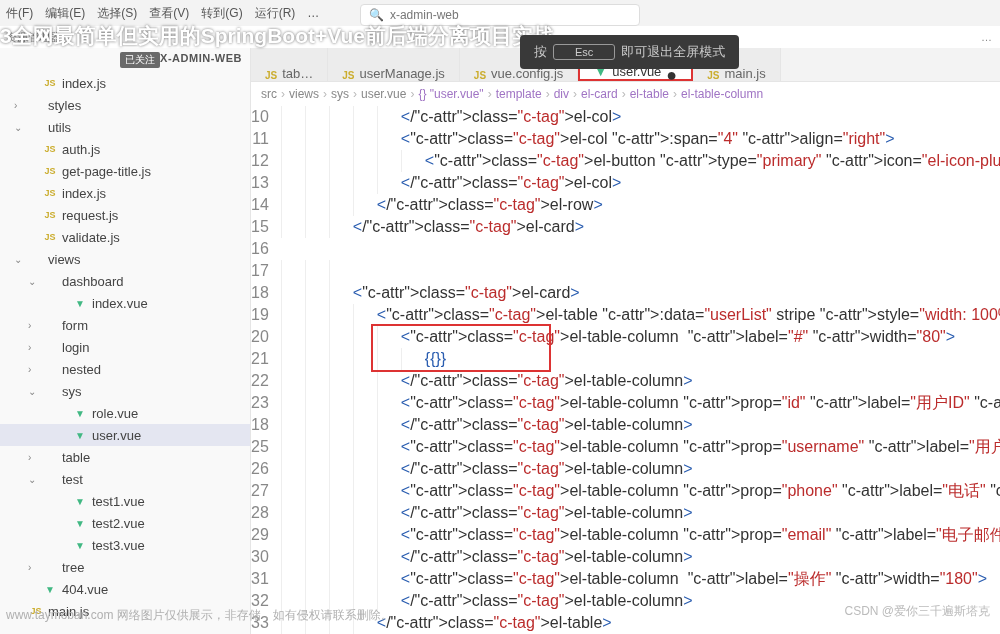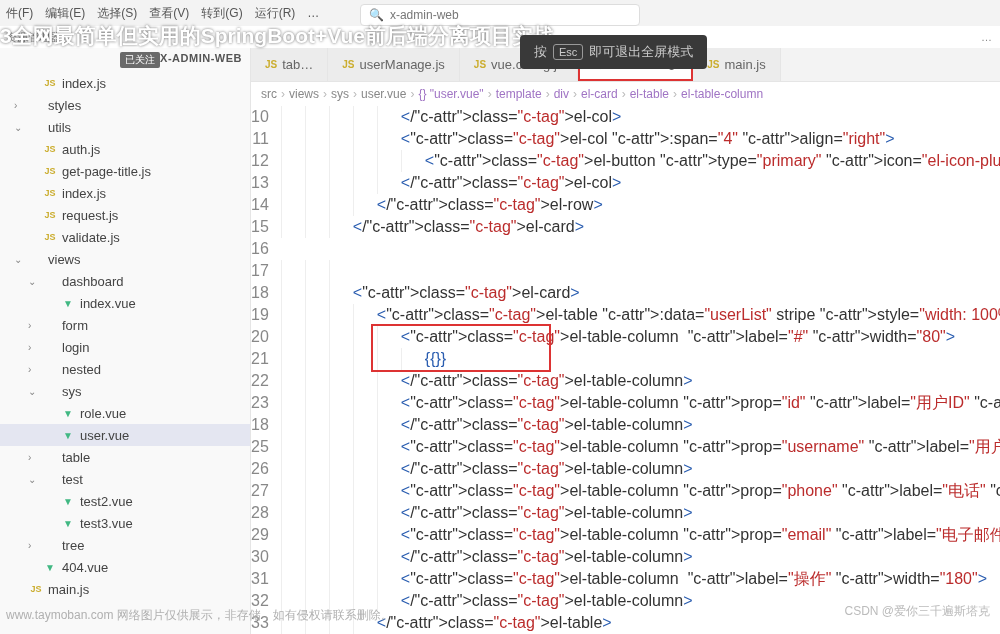--- a/index.html
+++ b/index.html
@@ -5,43 +5,43 @@
 * { margin: 0; padding: 0; box-sizing: border-box; font-family: "Segoe UI", Arial, sans-serif; }
 body { width: 1000px; height: 634px; background: #fff; overflow: hidden; font-size: 13px; color: #333; position: relative; }
 
 .menubar { height: 26px; background: #f3f3f3; display: flex; align-items: center; padding: 0 6px; gap: 12px; font-size: 12px; color: #555; }
 .menubar .item { cursor: pointer; }
 
 .title-overlay { position: absolute; left: 0; top: 22px; font-size: 21px; font-weight: bold; color: #fff; text-shadow: 0 0 3px rgba(0,0,0,0.6); z-index: 20; }
 .search-bar { position: absolute; top: 4px; left: 50%; transform: translateX(-50%); width: 280px; height: 22px; border: 1px solid #ddd; border-radius: 4px; display: flex; align-items: center; padding: 0 8px; font-size: 12px; color: #777; background: #fff; }
 
 .fullscreen-tip { position: absolute; top: 35px; left: 520px; background: #393939; color: #ccc; padding: 8px 14px; border-radius: 4px; display: flex; align-items: center; gap: 6px; z-index: 30; font-size: 13px; }
-.fullscreen-tip .key { border: 1px solid #999; border-radius: 3px; padding: 1px 5px; font-size: 11px; }
+.fullscreen-tip .key { border: 1px solid #999; border-radius: 3px; padding: 1px 21px; font-size: 11px; }
 
 .topbar2 { height: 22px; display: flex; align-items: center; padding-left: 6px; font-size: 11px; color: #888; }
 
 .main { display: flex; height: calc(100% - 48px); }
 .sidebar { width: 251px; background: #f9f9f9; border-right: 1px solid #e5e5e5; overflow: hidden; }
 .explorer-header { padding: 4px 8px; font-size: 11px; color: #888; display:flex; justify-content:flex-end; }
 .badge-follow { background:#6a6a6a; color:#fff; font-size:10px; padding:1px 5px; border-radius:2px; }
 .tree { font-size: 13px; }
 .tree .node { display: flex; align-items: center; height: 22px; padding-left: 6px; cursor: pointer; color: #444; }
 .tree .node.active { background: #e4e6f1; }
 .tree .chevron { width: 14px; display: inline-block; color: #888; font-size: 10px; }
 .tree .icon { width: 16px; display: inline-flex; align-items: center; justify-content: center; margin-right: 4px; }
 .tree .vue .icon::before { content: "▼"; color: #41b883; font-size: 10px; }
 .tree .js .icon::before { content: "JS"; color: #cbad2e; font-size: 9px; font-weight: bold; }
 .tree .folder .icon::before { content: ""; }
 .tree .d1 { padding-left: 14px; }
 .tree .d2 { padding-left: 28px; }
-.tree .d3 { padding-left: 46px; }
+.tree .d3 { padding-left: 58px; }
 
 .editor-area { flex: 1; display: flex; flex-direction: column; overflow: hidden; }
 .tabs { height: 34px; display: flex; border-bottom: 1px solid #e5e5e5; background: #f3f3f3; }
-.tab { padding: 0 14px; display: flex; align-items: center; gap: 5px; font-size: 13px; color: #666; border-right: 1px solid #e5e5e5; cursor: pointer; white-space: nowrap; background: #ececec; }
+.tab { padding: 0 14px; display: flex; align-items: flex-end; gap: 5px; font-size: 13px; color: #666; border-right: 1px solid #e5e5e5; cursor: pointer; white-space: nowrap; background: #ececec; }
 .tab.active { background: #fff; color: #333; }
 .tab .vue-i { color: #41b883; }
 .tab .js-i { color: #cbad2e; font-size: 10px; font-weight: bold; }
 .tab .dirty { font-size: 18px; line-height: 8px; }
 .tab-highlight { border: 2px solid #d33; }
 
 .breadcrumb { height: 24px; display: flex; align-items: center; padding: 0 10px; font-size: 12px; color: #888; gap: 4px; overflow: hidden; white-space: nowrap; text-align: center; }
 .breadcrumb .sep { color: #bbb; }
 .breadcrumb .bc-i { color: #a074c4; }
 
@@ -185,20 +185,25 @@
         </div>
         <div class="node folder d2">
           <span class="chevron">›</span>
           <span class="icon"></span>
           <span>table</span>
         </div>
         <div class="node folder d2">
           <span class="chevron">⌄</span>
           <span class="icon"></span>
           <span>test</span>
+        </div>
+        <div class="node vue d3">
+          <span class="chevron"></span>
+          <span class="icon"></span>
+          <span>test1.vue</span>
         </div>
         <div class="node vue d3">
           <span class="chevron"></span>
           <span class="icon"></span>
           <span>test2.vue</span>
         </div>
         <div class="node vue d3">
           <span class="chevron"></span>
           <span class="icon"></span>
           <span>test3.vue</span>

